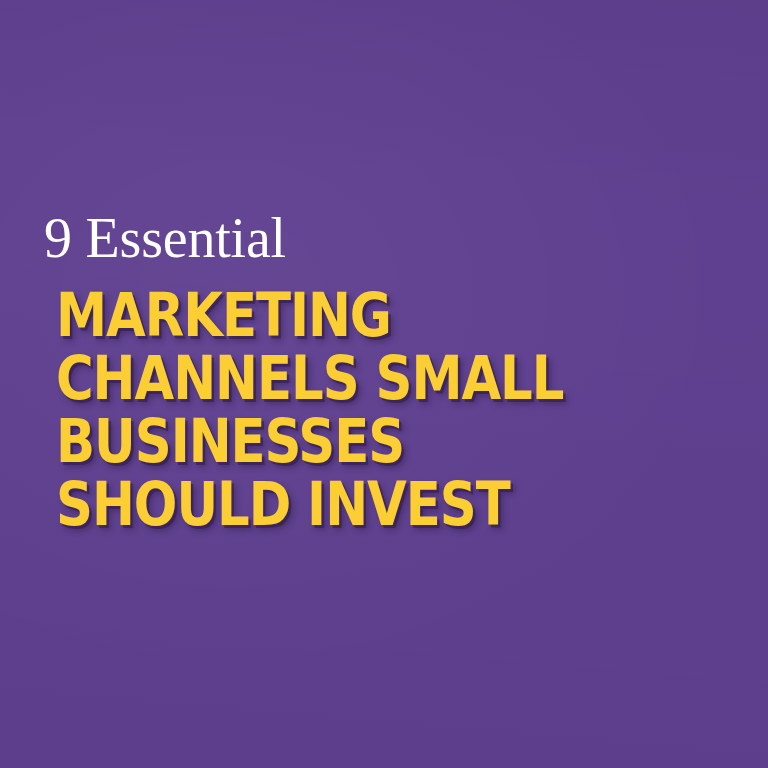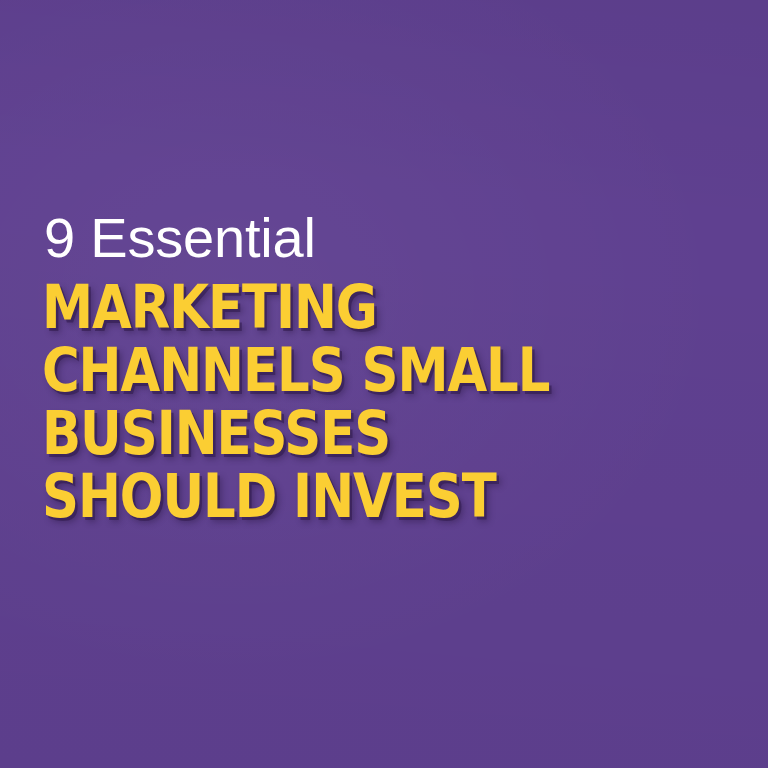--- a/index.html
+++ b/index.html
@@ -35,32 +35,32 @@
     position: absolute;
     left: 42px;
     top: 206px;
     width: 690px;
   }
 
   
   .eyebrow {
     display: block;
     color: #FFFFFF;
-    font-family: Liberation Sans, sans-serif;
+    font-family: Liberation Serif, serif;
     font-size: 56px;
     font-weight: 400;
     line-height: 64px;
     letter-spacing: -0.2px;
-    margin: 0 0 6px 2px;
+    margin: 0 0 0 2px;
     white-space: nowrap;
   }
 
   
   .headline {
-    margin: 0;
+    margin: 14px;
     padding: 0;
     list-style: none;
   }
   .headline-line {
     display: block;
     color: #FBCE33;
     font-family: "DejaVu Sans", sans-serif;
     font-weight: 700;
     font-size: 60px;
     line-height: 63px;

